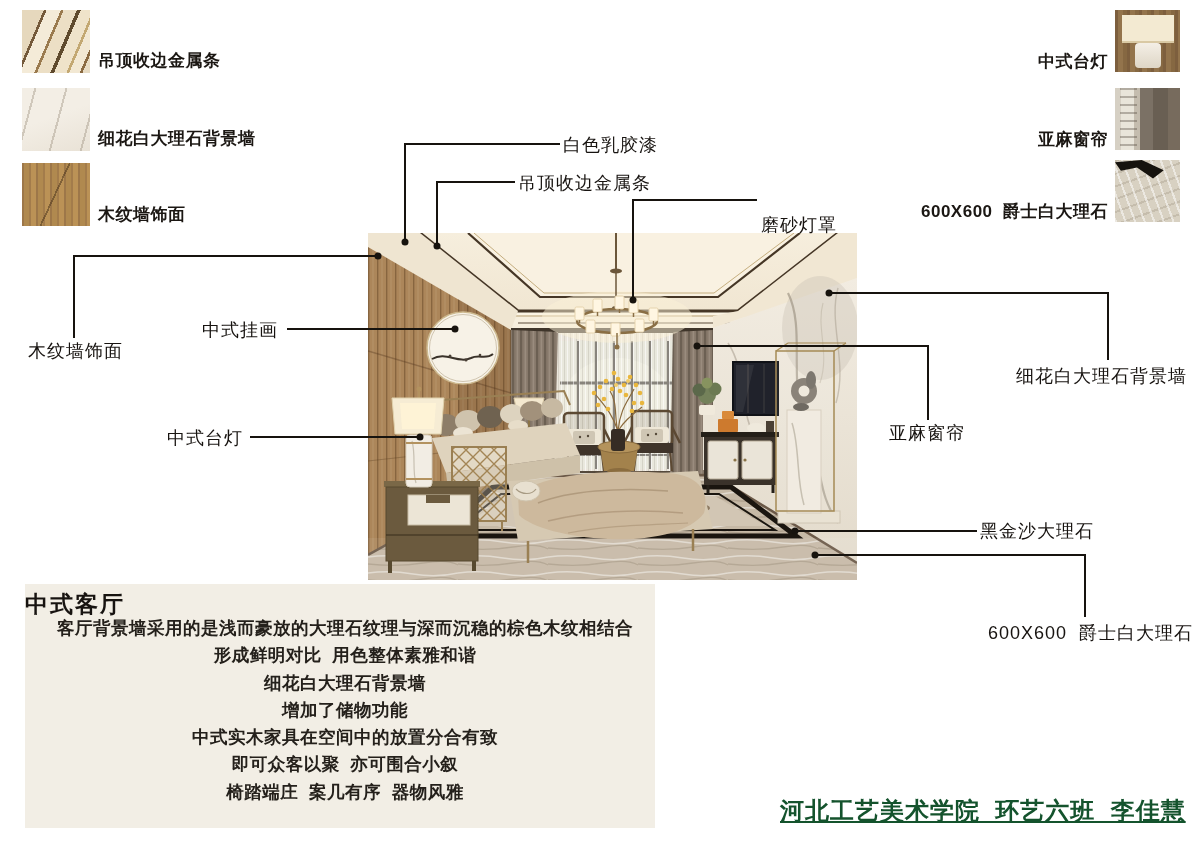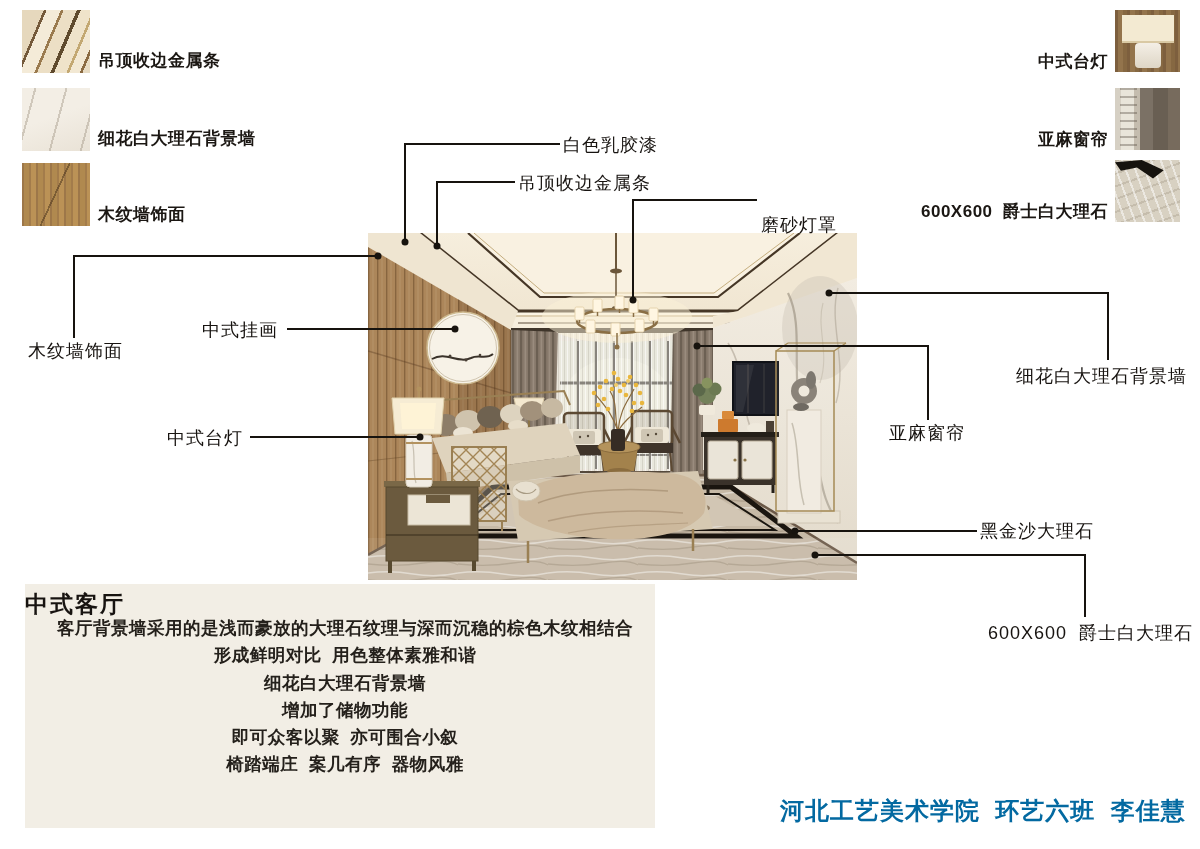--- a/index.html
+++ b/index.html
@@ -31,21 +31,21 @@
   
   .overlay{position:absolute;inset:0;pointer-events:none;}
   .overlay polyline{fill:none;stroke:#17130e;stroke-width:2;}
   .overlay circle{fill:#17130e;}
   
   .desc-box{position:absolute;left:25px;top:584px;width:630px;height:244px;background:#f2eee5;}
   .desc-title{position:absolute;left:0;right:60px;top:5px;text-align:left;font-size:23px;font-weight:700;color:#171310;letter-spacing:2px;}
   .desc-lines{position:absolute;left:20px;top:31px;right:10px;text-align:center;}
   .desc-line{font-size:17.5px;font-weight:700;color:#24201b;line-height:27.3px;letter-spacing:.5px;white-space:pre;}
   
-  .signature{position:absolute;left:780px;top:795px;width:400px;font-size:24px;font-weight:700;color:#0369a1;letter-spacing:1px;}
+  .signature{position:absolute;left:780px;top:795px;width:400px;font-size:24px;font-weight:700;color:#14532d;letter-spacing:1px;text-decoration:underline;}
 </style>
 </head>
 <body>
 
 <div class="page">
 
   <div class="sw sw-metal" style="left:22px;top:10px;"></div>
   <div class="mat-lbl" style="left:98px;top:49px;">吊顶收边金属条</div>
 
   <div class="sw sw-wmarble" style="left:22px;top:88px;"></div>
@@ -404,20 +404,21 @@
     <circle cx="815" cy="555" r="3.5"></circle>
   </svg>
 
   <div class="desc-box">
     <div class="desc-title">中式客厅</div>
     <div class="desc-lines">
       <div class="desc-line">客厅背景墙采用的是浅而豪放的大理石纹理与深而沉稳的棕色木纹相结合</div>
       <div class="desc-line">形成鲜明对比  用色整体素雅和谐</div>
       <div class="desc-line">细花白大理石背景墙</div>
       <div class="desc-line">增加了储物功能</div>
+      <div class="desc-line">中式实木家具在空间中的放置分合有致</div>
       <div class="desc-line">即可众客以聚  亦可围合小叙</div>
       <div class="desc-line">椅踏端庄  案几有序  器物风雅</div>
     </div>
   </div>
 
   <div class="signature pre">河北工艺美术学院  环艺六班  李佳慧</div>
 
 </div>
 
 </body></html>

